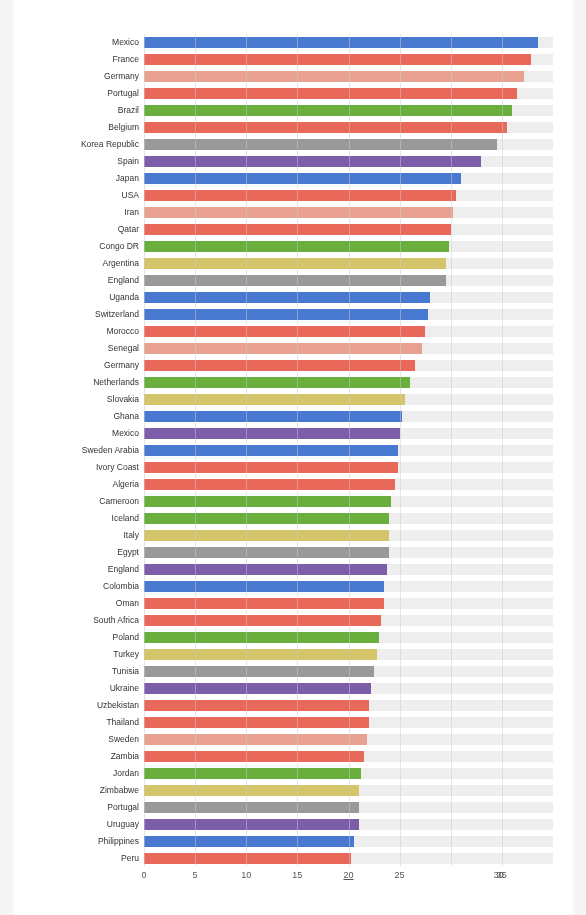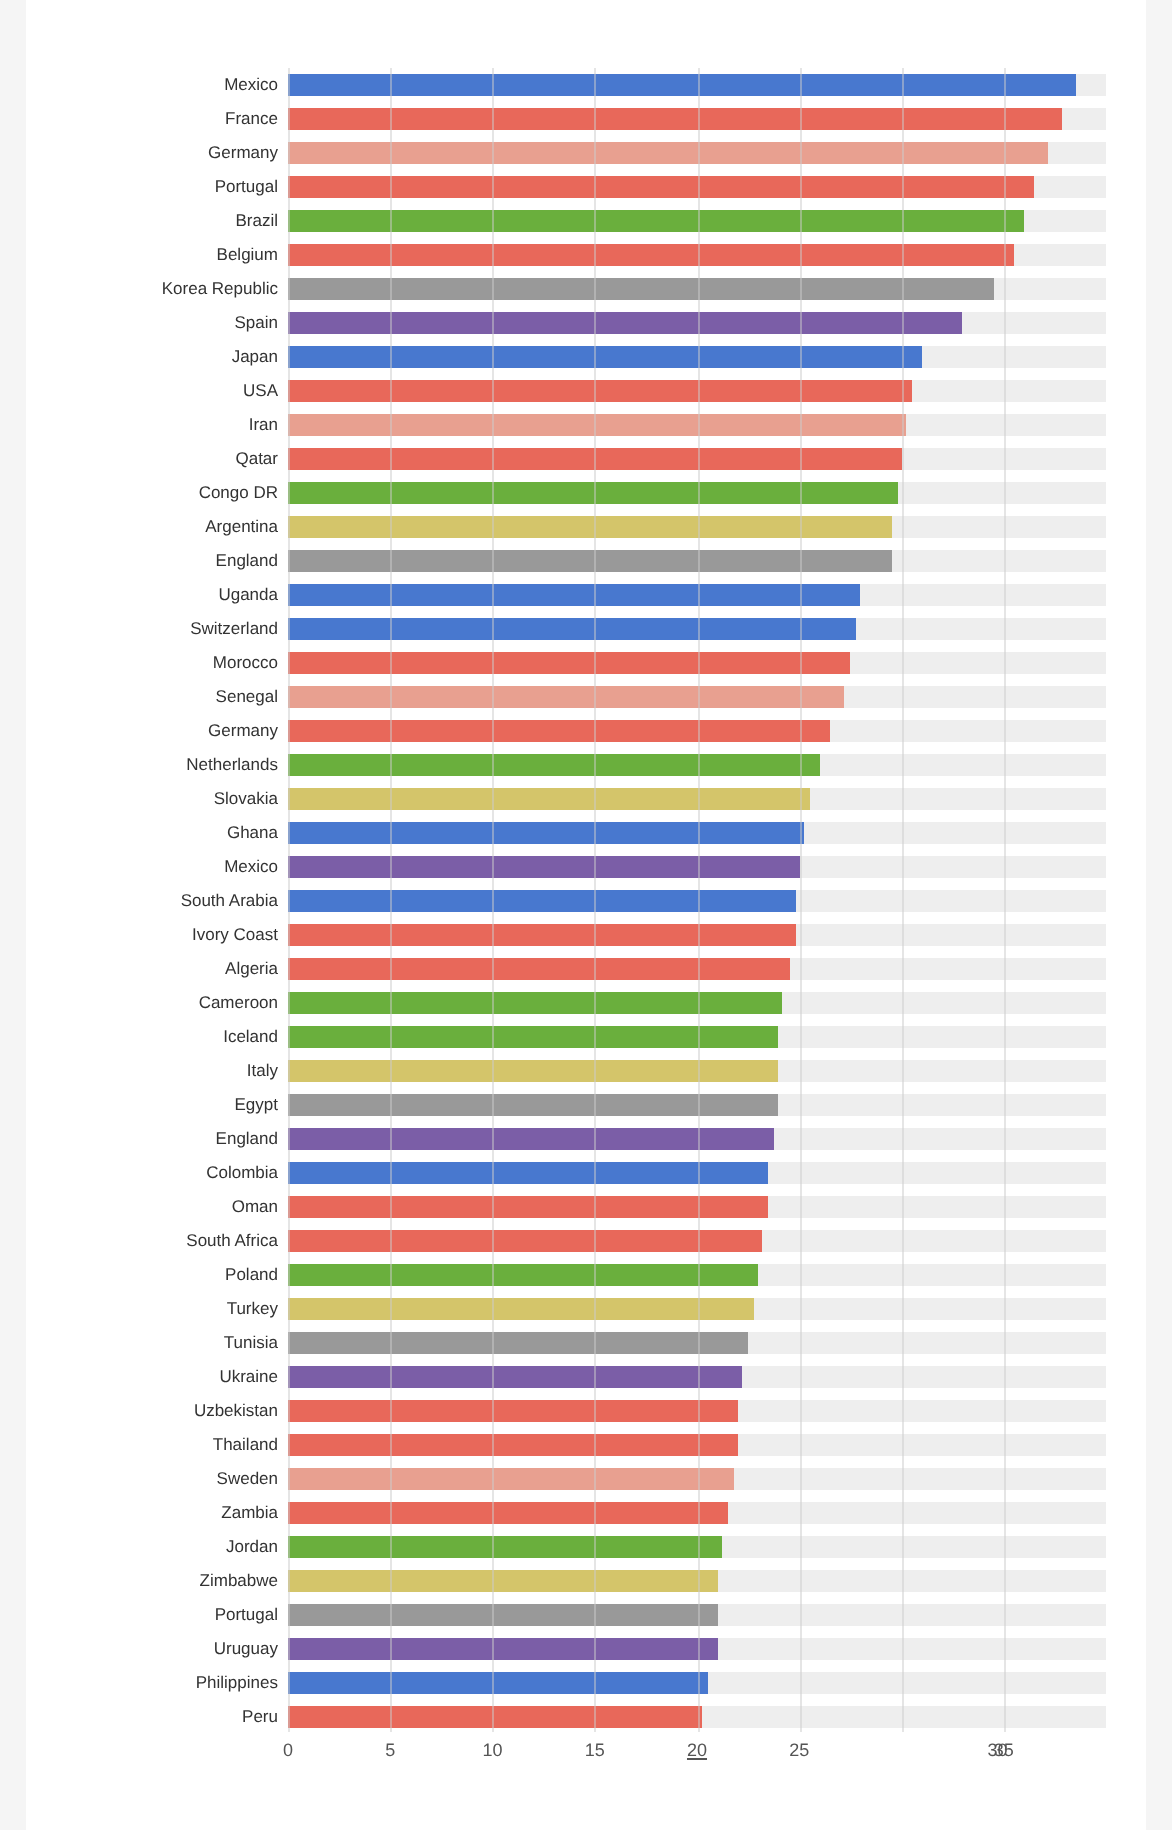--- a/index.html
+++ b/index.html
@@ -242,21 +242,21 @@
               <div class="bar-fill" style="width: 63%; background: rgb(72, 120, 207);"></div>
             </div>
           </div>
           <div class="bar-row">
             <div class="row-label">Mexico</div>
             <div class="bar-track">
               <div class="bar-fill" style="width: 62.5%; background: rgb(123, 94, 167);"></div>
             </div>
           </div>
           <div class="bar-row">
-            <div class="row-label">South Arabia</div>
+            <div class="row-label">Sweden Arabia</div>
             <div class="bar-track">
               <div class="bar-fill" style="width: 62%; background: rgb(72, 120, 207);"></div>
             </div>
           </div>
           <div class="bar-row">
             <div class="row-label">Ivory Coast</div>
             <div class="bar-track">
               <div class="bar-fill" style="width: 62%; background: rgb(232, 104, 90);"></div>
             </div>
           </div>

